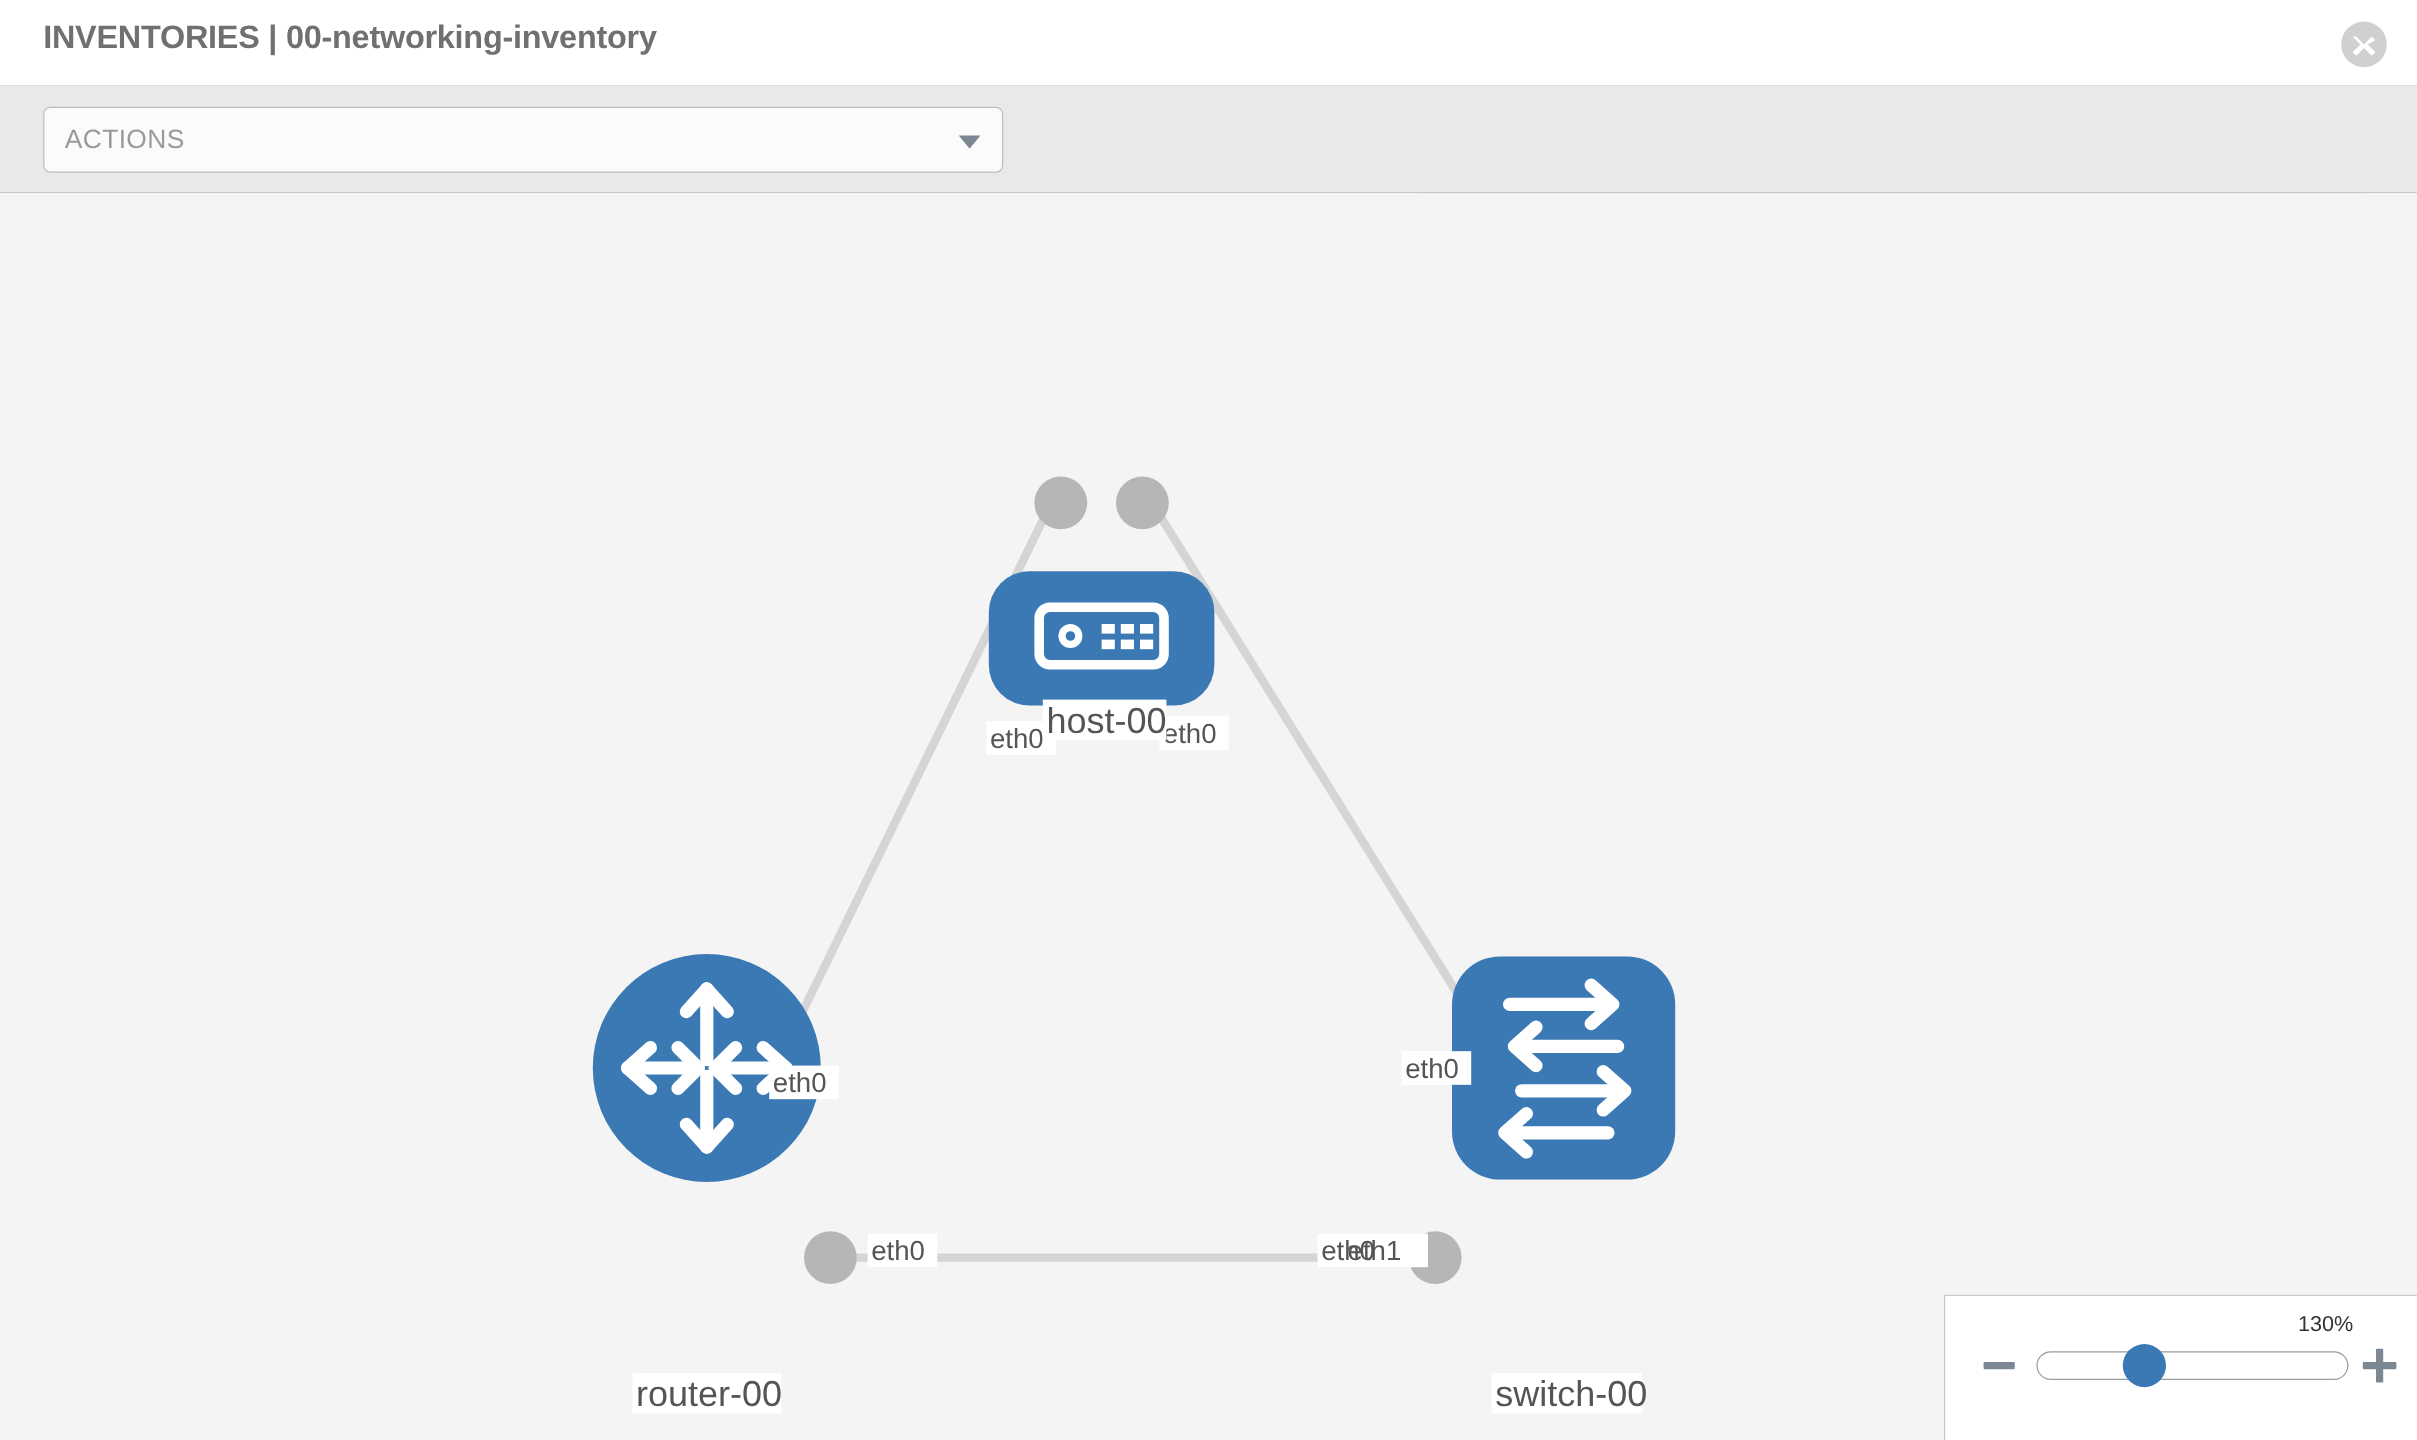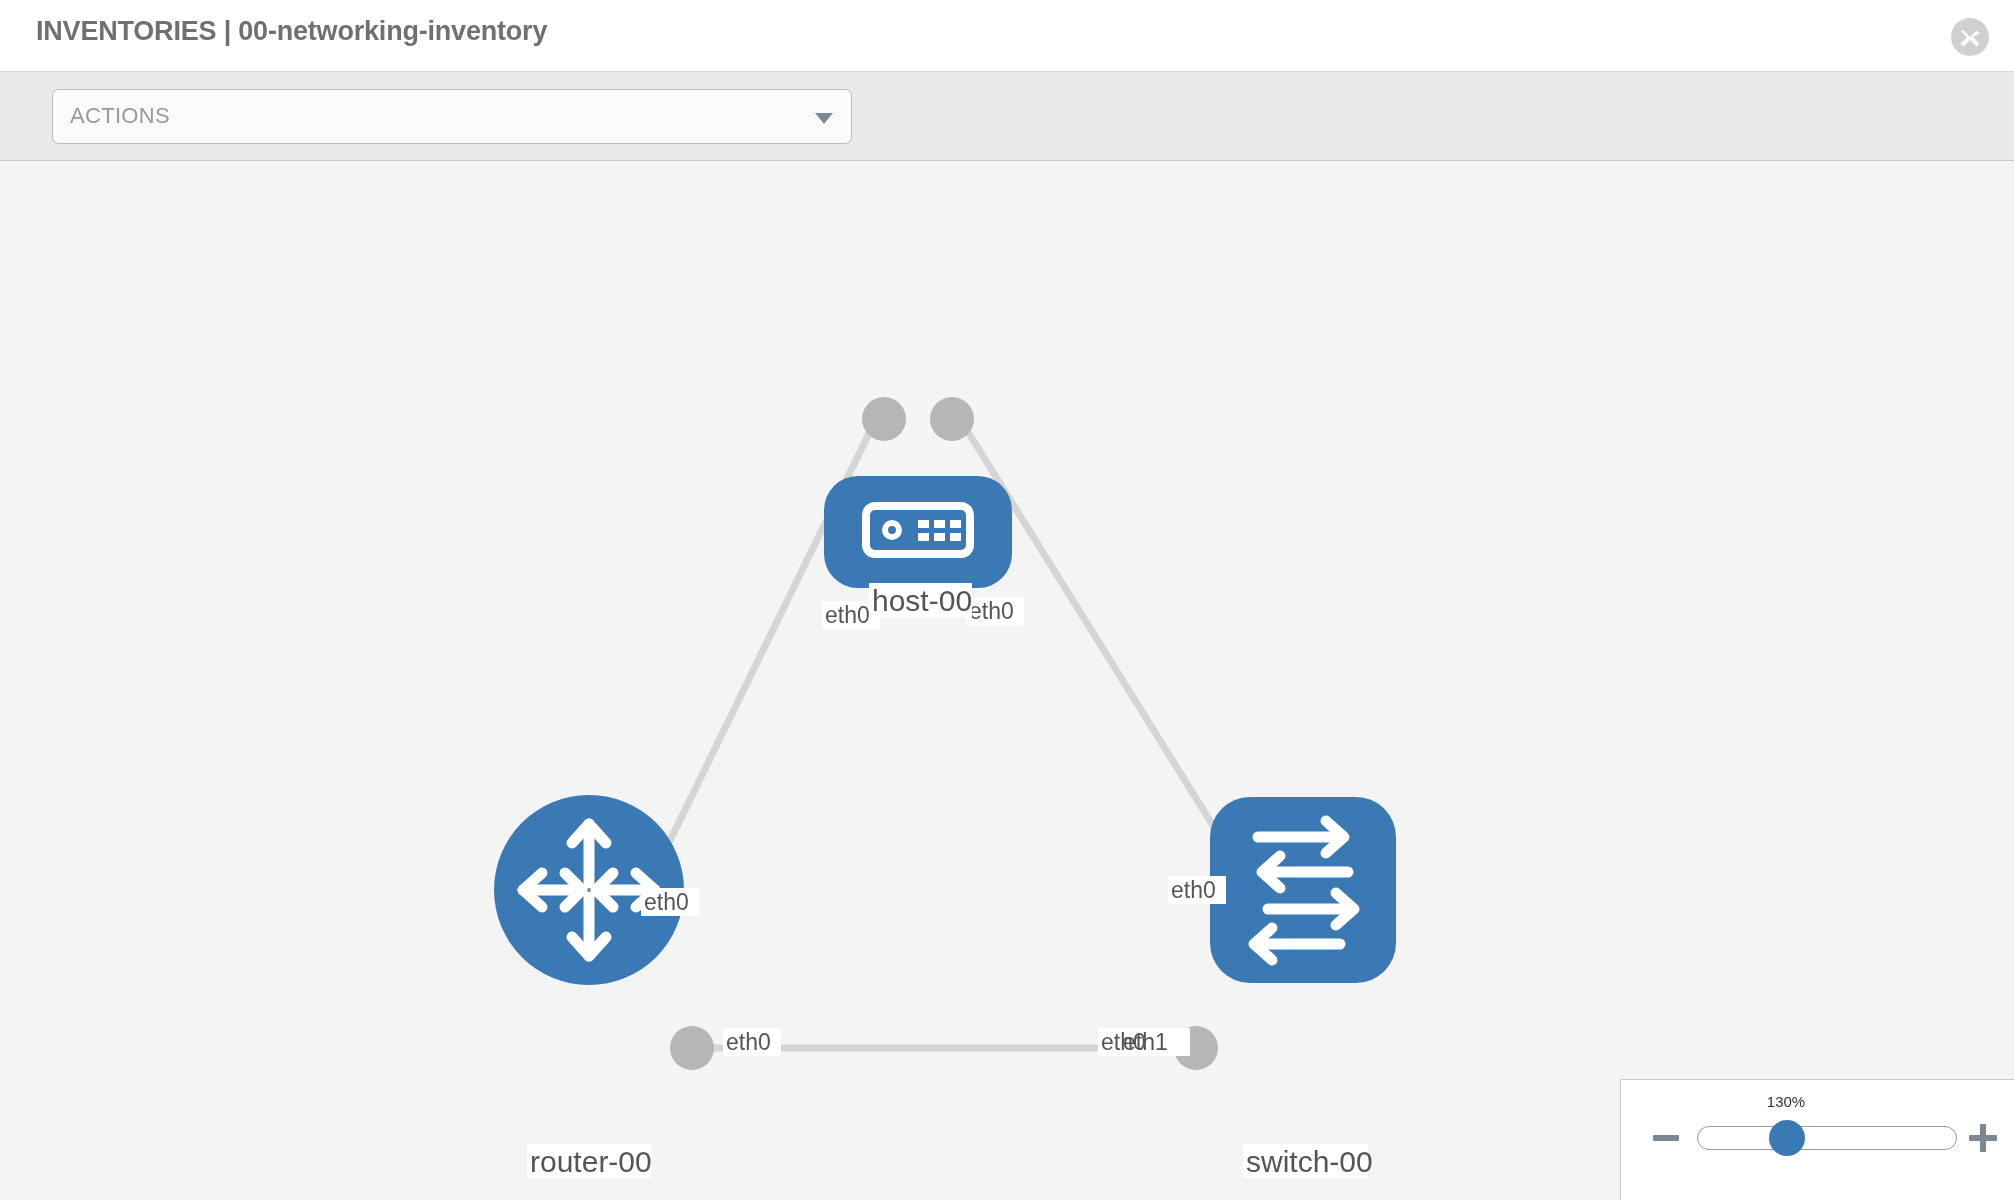--- a/index.html
+++ b/index.html
@@ -43,21 +43,21 @@
   .toolbar {
     position: absolute;
     left: 0; top: 72px;
     width: 2014px;
     height: 89px;
     background: #e9e9e9;
     border-bottom: 1px solid #c6c6c6;
   }
   .actions-select {
     position: absolute;
-    left: 52px; top: 17px;
+    left: 36px; top: 17px;
     width: 800px; height: 55px;
     background: #fbfbfb;
     border: 1px solid #bdbdbd;
     border-radius: 6px;
     cursor: pointer;
   }
   .actions-select .sel-label {
     position: absolute;
     left: 17px; top: 13px;
     font-size: 22px;
@@ -121,24 +121,24 @@
   .zoom-panel {
     position: absolute;
     left: 1620px; top: 1079px;
     width: 394px; height: 121px;
     background: #ffffff;
     border-top: 1px solid #c9c9c9;
     border-left: 1px solid #c9c9c9;
   }
   .zoom-value {
     position: absolute;
-    left: 0; top: 13px;
+    left: 10px; top: 13px;
     width: 330px;
-    text-align: center;
-    font-size: 15px;
+    text-align: right;
+    font-size: 18px;
     color: #333333;
   }
   .zoom-minus {
     position: absolute;
     left: 32px; top: 55px;
     width: 26px; height: 6px;
     background: #7b8793;
     border-radius: 1px;
     cursor: pointer;
   }

